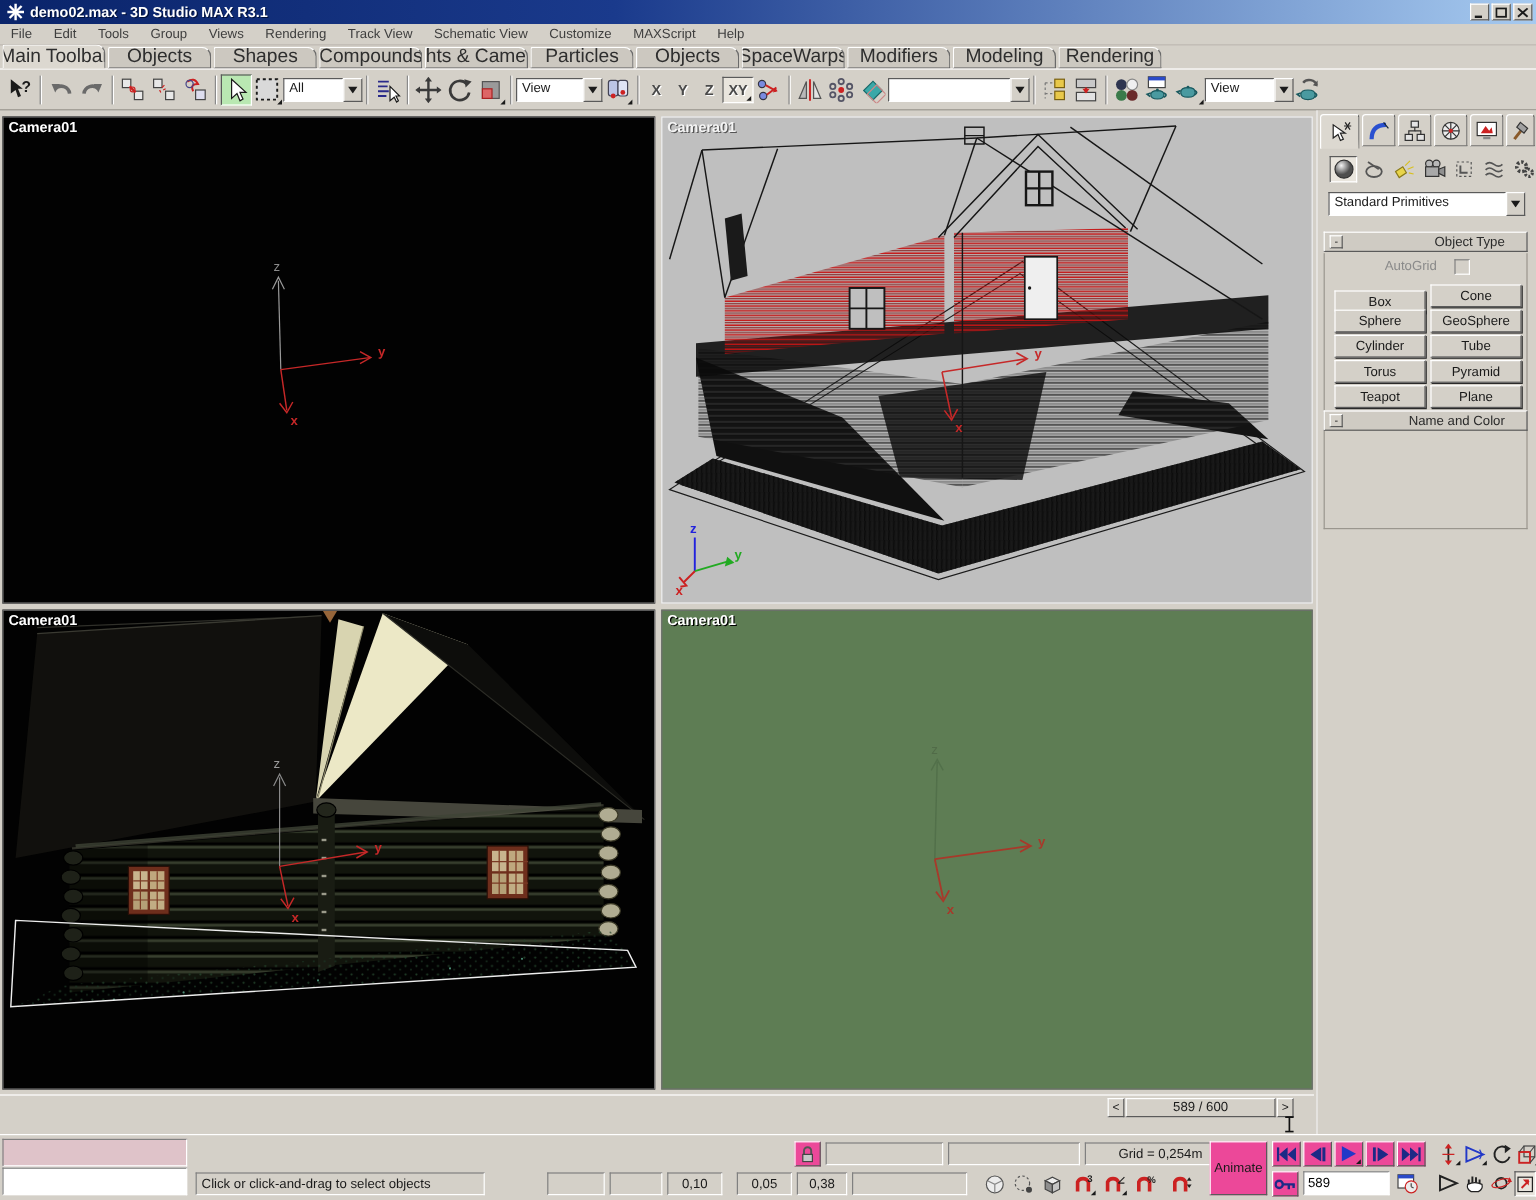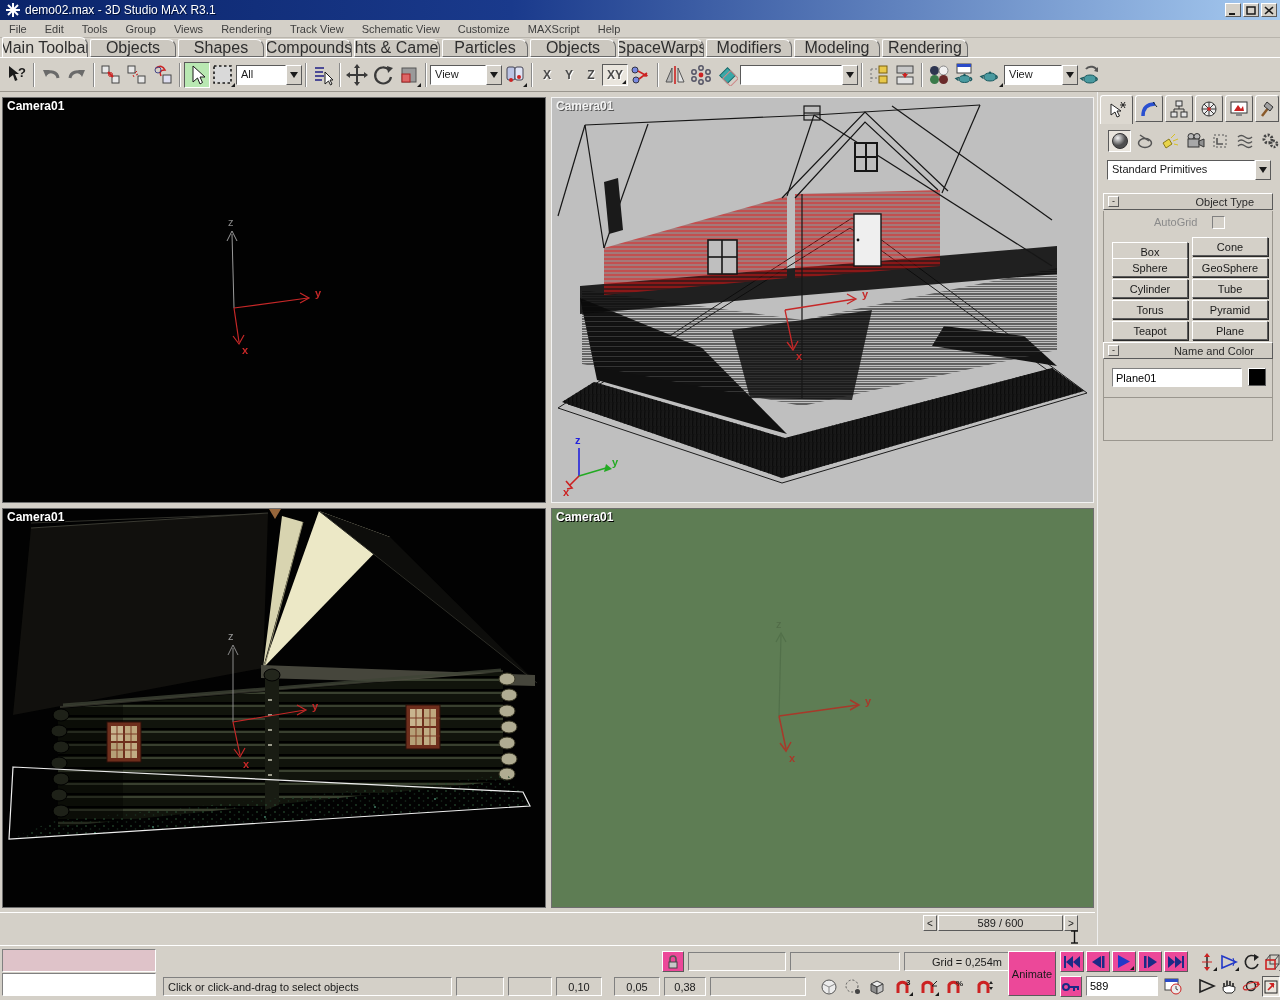--- a/index.html
+++ b/index.html
@@ -8,21 +8,21 @@
   position:relative; width:1280px; height:1000px; overflow:hidden;
   background:#d4d0c8; font-family:"Liberation Sans",sans-serif; font-size:11px; color:#1a1a1a;
   cursor:default;
 }
 .abs { position:absolute; }
 
 .raised { background:#d4d0c8; border:1px solid; border-color:#ffffff #5a5a5a #5a5a5a #ffffff; }
 .sunken { background:#d4d0c8; border:1px solid; border-color:#808080 #ffffff #ffffff #808080; }
 
 #titlebar { left:0; top:0; width:1280px; height:20px; background:linear-gradient(90deg,#0a246a,#1a3a8c 40%,#a6caf0); display:flex; align-items:center; padding:0 3px; }
-#titlebar .ttl { color:#fff; font-weight:normal; font-size:12px; margin-left:4px; text-shadow:1px 1px 0 #00113a; white-space:nowrap; }
+#titlebar .ttl { color:#fff; font-weight:bold; font-size:12px; margin-left:4px; text-shadow:1px 1px 0 #00113a; white-space:nowrap; }
 .winbtn { width:16px; height:14px; margin-left:2px; display:flex; align-items:center; justify-content:center; }
 #winbtns { margin-left:auto; display:flex; }
 
 #menubar { left:0; top:20px; width:1280px; height:18px; display:flex; align-items:center; border-bottom:1px solid #b8b4ac; }
 .menu-item { padding:1px 9px; color:#3e3e3e; white-space:nowrap; }
 
 #tabbar { left:0; top:38px; width:1280px; height:20px; display:flex; align-items:flex-end; padding-left:2px; background:#d4d0c8; border-bottom:1px solid #fff; }
 .tab { width:86px; height:18px; margin-right:2px; background:#ccc8c0; border:1px solid; border-color:#ffffff #6a6a6a #6a6a6a #ffffff; border-radius:2px 8px 0 0; display:flex; align-items:center; justify-content:center; color:#2e2e2e; white-space:nowrap; overflow:hidden; font-size:16px; }
 .tab.active { background:#dcd8d0; height:20px; border-bottom:none; font-weight:normal; }
 
@@ -768,41 +768,37 @@
       <span class="objbtn" style="left:8px;top:89px">Torus</span>
       <span class="objbtn" style="left:88px;top:89px">Pyramid</span>
       <span class="objbtn" style="left:8px;top:110px">Teapot</span>
       <span class="objbtn" style="left:88px;top:110px">Plane</span>
     </div>
 
     <div class="roll-h" style="top:250px">
       <span class="minus">-</span>
       <span class="rtitle">Name and Color</span>
     </div>
-    <div class="abs" style="left:5px;top:268px;width:170px;height:38px;border:1px solid #9a968e;border-top:none;background:#d4d0c8">
-      <input class="abs namefield" style="left: 8px; top: 8px; width: 130px; height: 19px;" value="Plane01">
-      <span class="abs" style="left:144px;top:8px;width:18px;height:18px;background:#000;border:1px solid;border-color:#fff #5a5a5a #5a5a5a #fff"></span>
-    </div>
   </div>
 
   <div id="statusbar" class="abs">
     <input class="listener" style="left: 2px; top: 3px; width: 154px; height: 23px; background: rgb(223, 195, 201);">
     <input class="listener" style="left: 2px; top: 27px; width: 154px; height: 23px; background: rgb(255, 255, 255);">
 
     <span class="tcbtn" style="left:662px;top:5px;width:22px">
       <svg width="12" height="14">
           <path d="M3 7 V4 a3 3 0 0 1 6 0 V7" fill="none" stroke="#555" stroke-width="1.6"></path>
           <rect x="2" y="7" width="8" height="6" fill="#c8c8c8" stroke="#444"></rect>
         </svg>
     </span>
     <div class="sbox" style="left:688px;top:6px;width:98px"></div>
     <div class="sbox" style="left:790px;top:6px;width:110px"></div>
     <div class="sbox center" style="left:904px;top:6px;width:126px">Grid = 0,254m</div>
 
-    <div class="sbox" style="left:163px;top:31px;width:289px">Click or click-and-drag to select objects</div>
+    <div class="sbox" style="left:163px;top:31px;width:241px">Click or click-and-drag to select objects</div>
     <div class="sbox" style="left:456px;top:31px;width:48px"></div>
     <div class="sbox" style="left:508px;top:31px;width:44px"></div>
     <div class="sbox center" style="left:556px;top:31px;width:46px">0,10</div>
     <div class="sbox center" style="left:614px;top:31px;width:46px">0,05</div>
     <div class="sbox center" style="left:664px;top:31px;width:42px">0,38</div>
     <div class="sbox" style="left:710px;top:31px;width:96px"></div>
 
     <span class="flaticon" style="left:818px;top:31px">
       <svg width="18" height="18">
           <circle cx="9" cy="9" r="7" fill="#ececec" stroke="#555"></circle>

